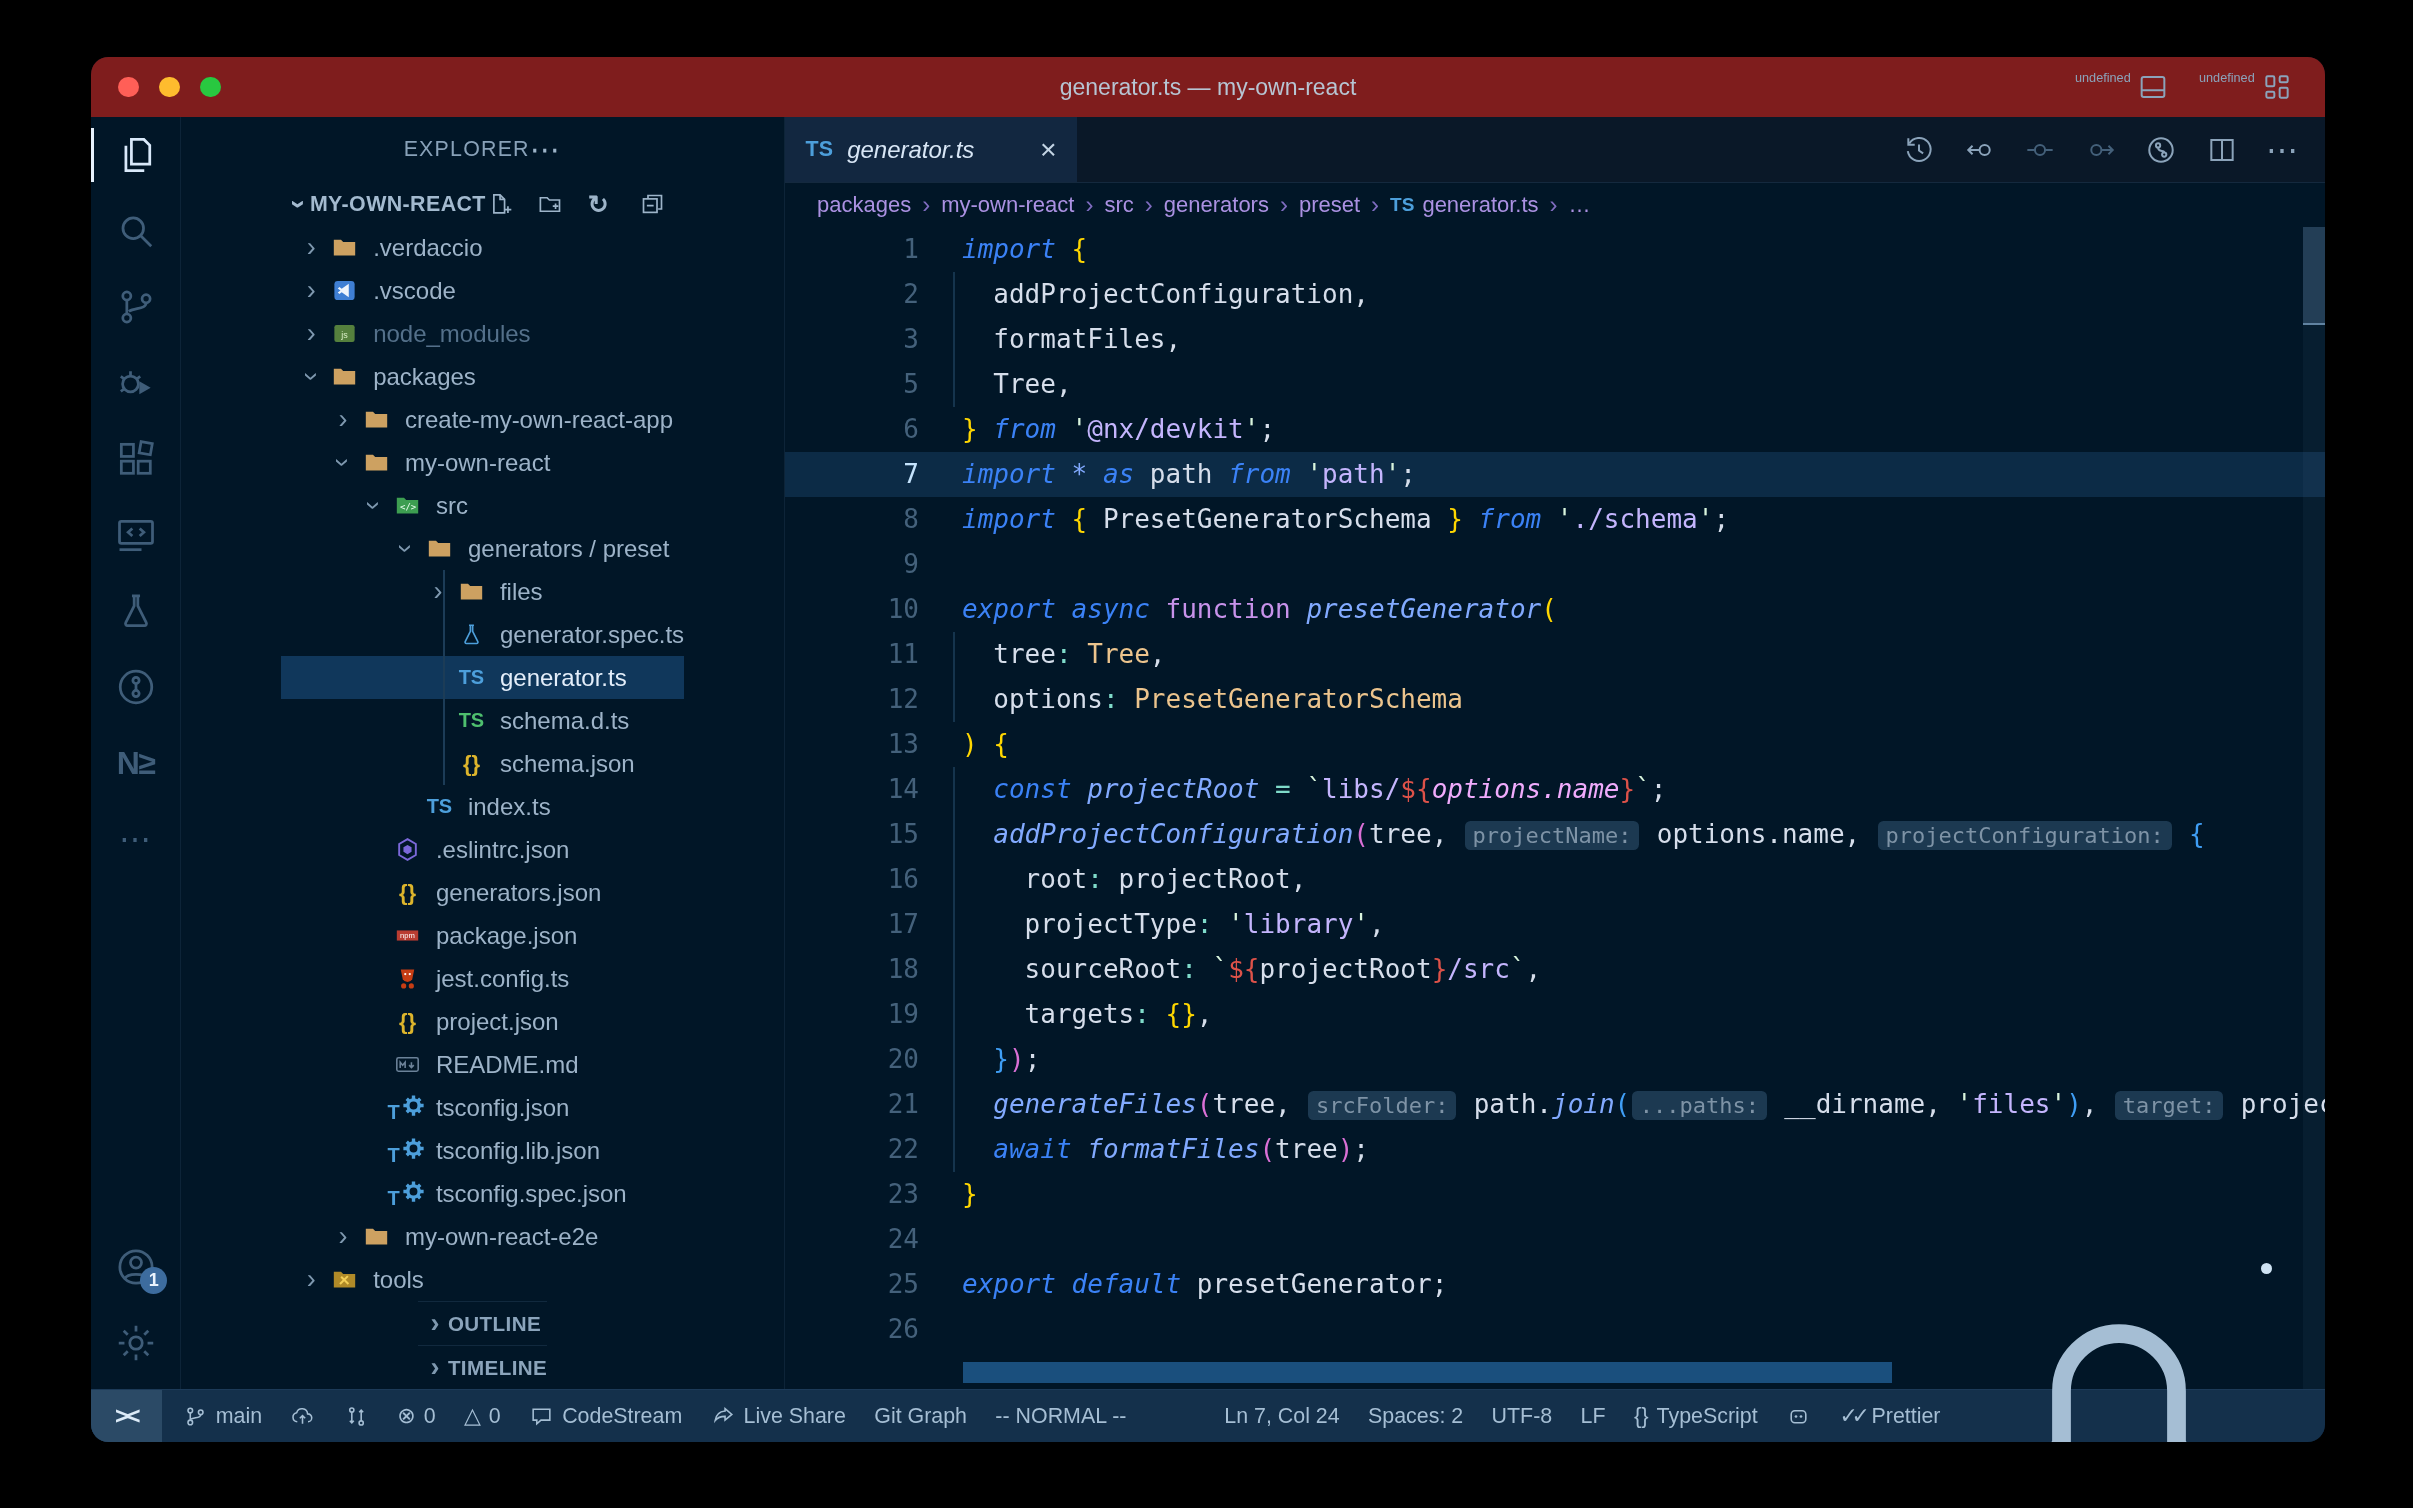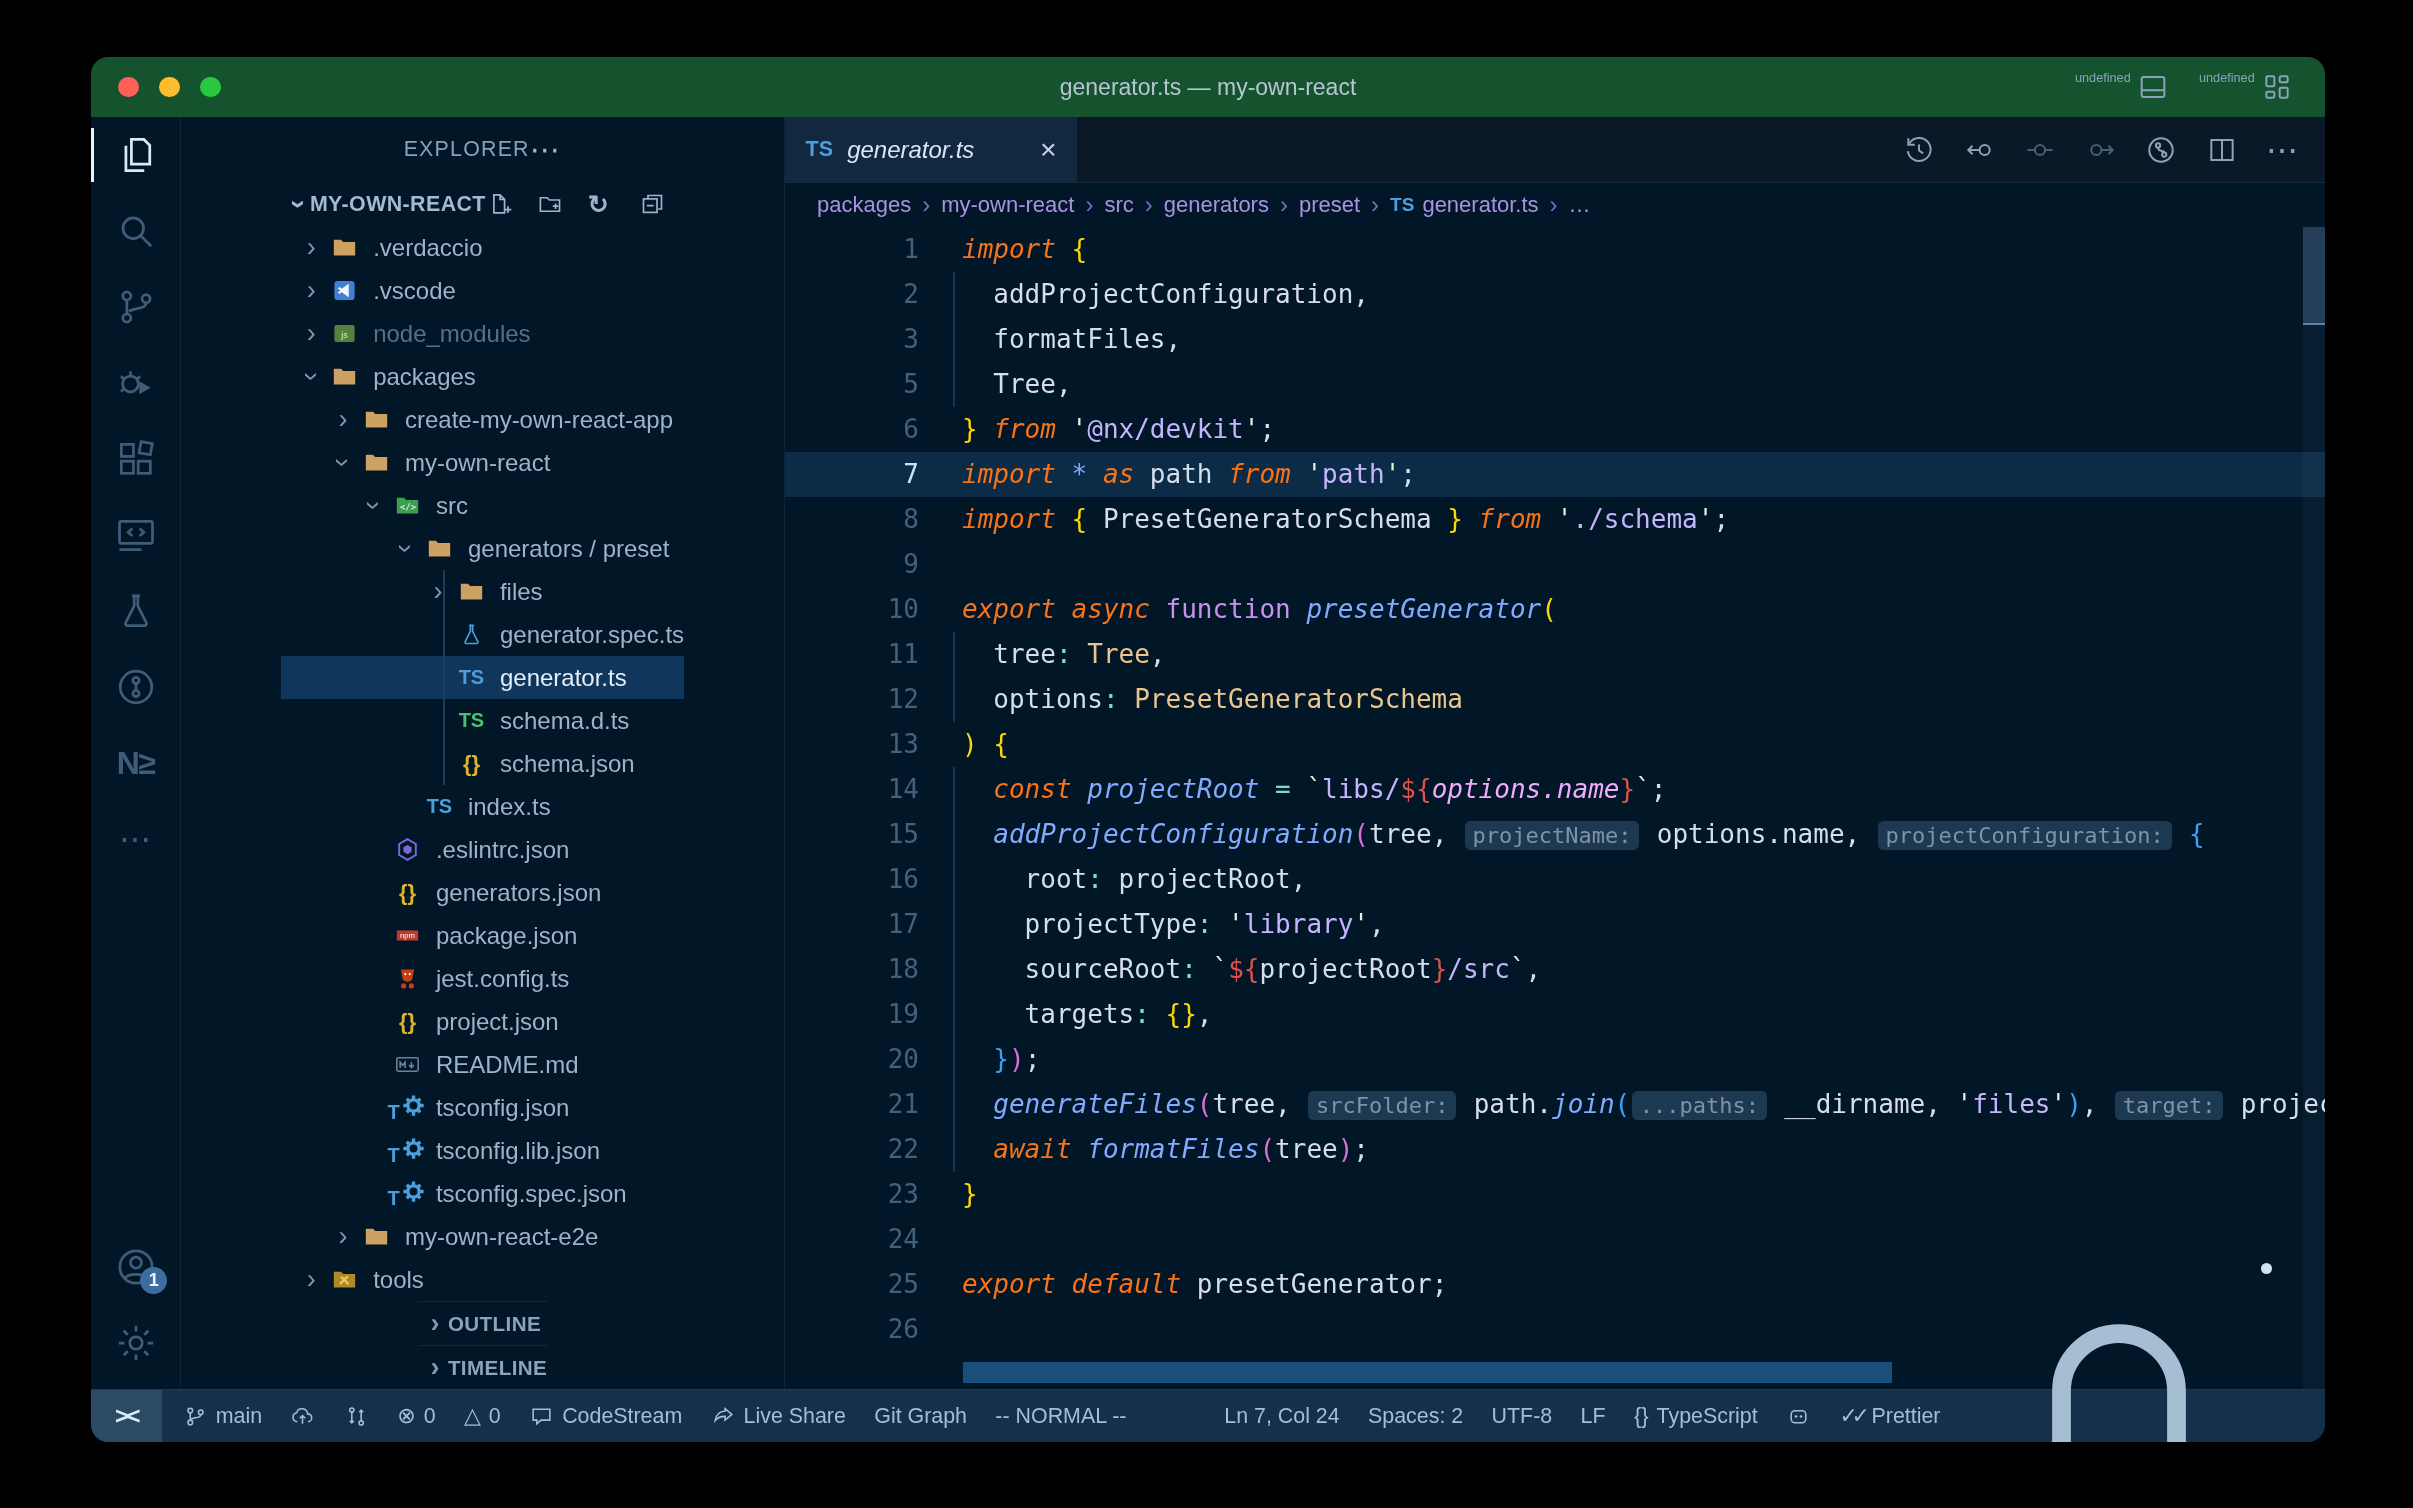--- a/index.html
+++ b/index.html
@@ -2,21 +2,21 @@
 <html style="font-size:12.7px"><head>
 <meta charset="utf-8">
 <style>
   html,body{margin:0;padding:0;background:#000;}
   .stage{position:relative;width:2413px;height:1509px;background:#000;overflow:hidden;
          font-family:"Liberation Sans",sans-serif;-webkit-font-smoothing:antialiased;}
   .window{position:absolute;left:91px;top:57px;width:2234px;height:1385px;background:#011627;
           border-radius:17.4px;overflow:hidden;box-shadow:0 24px 63px rgba(0,0,0,.8);
           display:flex;flex-direction:column;}
   
-  .titlebar{height:60px;background:#14532d;display:flex;align-items:center;position:relative;flex:0 0 auto;}
+  .titlebar{height:60px;background:#7f1d1d;display:flex;align-items:center;position:relative;flex:0 0 auto;}
   .lights{display:flex;gap:20.6px;margin-left:27px;}
   .light{width:20.6px;height:20.6px;border-radius:50%;}
   .l-close{background:#ff5f57}.l-min{background:#febc2e}.l-zoom{background:#28c840}
   .win-title{position:absolute;left:0;right:0;text-align:center;color:#b7c5d3;font-size:23px;}
   .tb-icons{margin-left:auto;display:flex;gap:30px;margin-right:32px;color:#8ba3ba;z-index:2;}
   .tb-icons .ic{width:32px;height:32px;}
   
   .main{flex:1 1 auto;display:flex;min-height:0;}
   
   .activitybar{width:89px;background:#011627;border-right:0.8px solid #0d2438;display:flex;flex-direction:column;align-items:center;flex:0 0 auto;}
@@ -69,21 +69,21 @@
   .bc .fic{font-size:19px;}
   .bc{display:flex;align-items:center;gap:8px;}
   
   .code{flex:1 1 auto;position:relative;overflow:hidden;font-family:"DejaVu Sans Mono",monospace;font-size:26px;}
   .cl{height:45px;line-height:45px;white-space:pre;position:relative;}
   .cl.cur{background:#0c2b46;}
   .cl.g::after{content:"";position:absolute;left:168px;top:0;bottom:0;width:1.6px;background:#15344d;}
   .ln{display:inline-block;width:134px;text-align:right;color:#44617b;flex:0 0 auto;}
   .cl.cur .ln{color:#c5e4fd;}
   .lt{padding-left:43px;position:relative;z-index:1;}
-  .tk-k{color:#f97316;font-style:italic}
+  .tk-k{color:#3b82f6;font-style:italic}
   .tk-kf{color:#c792ea}
   .tk-f{color:#82aaff;font-style:italic}
   .tk-v{color:#d6deeb}
   .tk-vi{color:#f0abfc;font-style:italic}
   .tk-p{color:#d6deeb}
   .tk-op{color:#82aaff}
   .tk-o{color:#7fdbca}
   .tk-s{color:#c4b5fd}
   .tk-t{color:#ecc48d}
   .tk-q{color:#d9f5dd}

